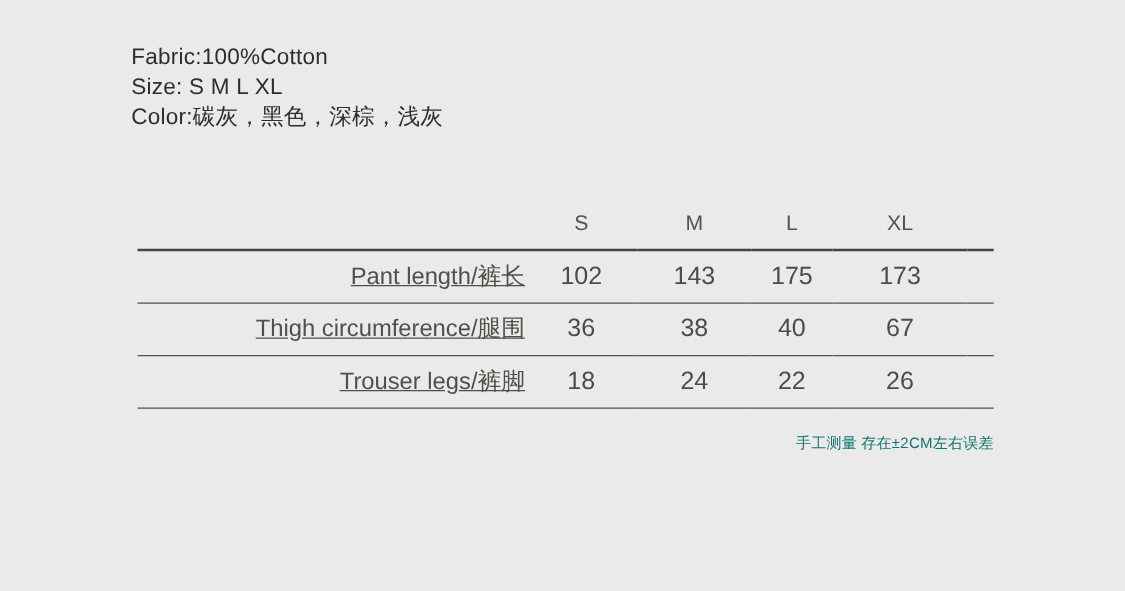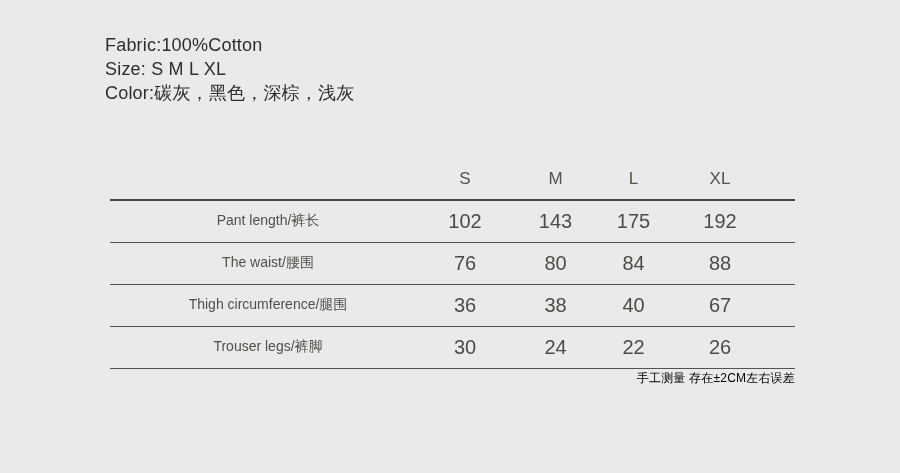--- a/index.html
+++ b/index.html
@@ -56,30 +56,31 @@
     font-size: 17px;
     color: #54524a;
     border-bottom: 2px solid #454440;
   }
   table.size-table tbody td {
     font-size: 20px;
     color: #4d4b44;
     border-bottom: 1.5px solid #54524b;
   }
   table.size-table td.label-cell {
-    text-align: center;
+    text-align: right;
     padding-left: 6px;
-    font-size: 14px;
+    font-size: 19px;
     color: #514f48;
+    text-decoration: underline;
   }
   .note {
-    margin-top: 1px;
+    margin-top: 19px;
     text-align: right;
     font-size: 12px;
-    color: #000000;
+    color: #0f766e;
     letter-spacing: 0.2px;
   }
 </style>
 </head>
 <body>
 
 <div class="info-block">
   <div>Fabric:100%Cotton</div>
   <div>Size: S M L XL</div>
   <div>Color:碳灰，黑色，深棕，浅灰</div>
@@ -105,42 +106,34 @@
         <th>XL</th>
         <th></th>
       </tr>
     </thead>
     <tbody>
       <tr>
         <td class="label-cell">Pant length/裤长</td>
         <td>102</td>
         <td>143</td>
         <td>175</td>
-        <td>192</td>
-        <td></td>
-      </tr>
-      <tr>
-        <td class="label-cell">The waist/腰围</td>
-        <td>76</td>
-        <td>80</td>
-        <td>84</td>
-        <td>88</td>
+        <td>173</td>
         <td></td>
       </tr>
       <tr>
         <td class="label-cell">Thigh circumference/腿围</td>
         <td>36</td>
         <td>38</td>
         <td>40</td>
         <td>67</td>
         <td></td>
       </tr>
       <tr>
         <td class="label-cell">Trouser legs/裤脚</td>
-        <td>30</td>
+        <td>18</td>
         <td>24</td>
         <td>22</td>
         <td>26</td>
         <td></td>
       </tr>
     </tbody>
   </table>
 
   <div class="note">手工测量 存在±2CM左右误差</div>
 </div>

